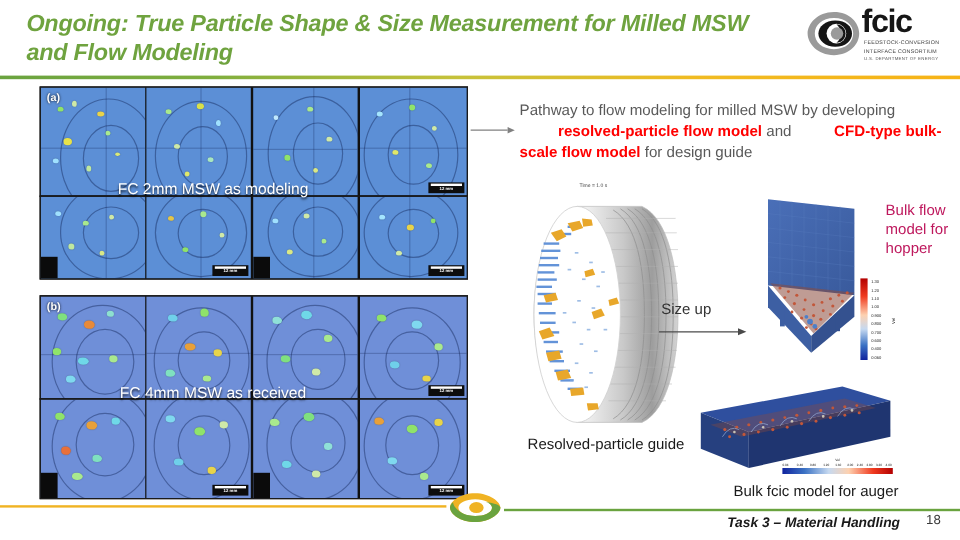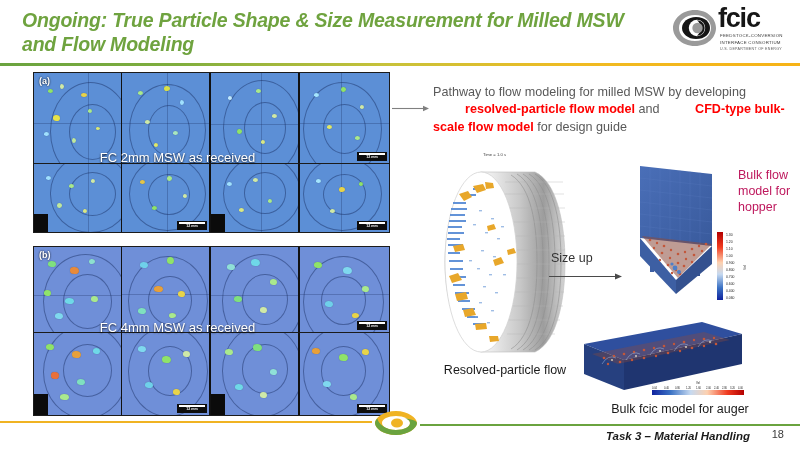--- a/index.html
+++ b/index.html
@@ -214,21 +214,21 @@
     <div class="part" style="left:18%;top:22%;width:5px;height:4px;background:#a4e5ff;"></div>
     <div class="part" style="left:44%;top:34%;width:6px;height:5px;background:#e7d34a;"></div>
     <div class="part" style="left:66%;top:26%;width:4px;height:4px;background:#8fe36a;"></div>
     <div class="part" style="left:34%;top:66%;width:5px;height:4px;background:#cfe9a8;"></div>
     <div class="scalebar">
       <div class="bar"></div>
       <div class="lbl">12 mm</div>
     </div>
   </div>
 </div>
-<div class="overlay-caption" id="cap-a">FC 2mm MSW as received</div>
+<div class="overlay-caption" id="cap-a">FC 2mm MSW as modeling</div>
 
 <div class="panelgroup" id="panel-b">
   <div class="tile t1 blue2">
     <div class="ring" style="left:10%;top:8%;width:96%;height:110%;"></div>
     <div class="ring" style="left:34%;top:32%;width:54%;height:62%;"></div>
     <div class="grid-h" style="top:56%;"></div>
     <div class="part" style="left:16%;top:16%;width:8px;height:6px;background:#7fe07f;"></div>
     <div class="part" style="left:42%;top:24%;width:9px;height:7px;background:#e88a3a;"></div>
     <div class="part" style="left:64%;top:14%;width:6px;height:5px;background:#8de0d0;"></div>
     <div class="part" style="left:12%;top:50%;width:7px;height:6px;background:#8fe36a;"></div>
@@ -426,21 +426,21 @@
         <rect x="52" y="146" width="3" height="1.4"></rect>
       <rect x="34" y="60" width="3" height="1.4"></rect>
         <rect x="62" y="62" width="3" height="1.4"></rect>
       <rect x="30" y="96" width="3" height="1.4"></rect>
         <rect x="64" y="110" width="3" height="1.4"></rect>
       <rect x="36" y="152" width="3" height="1.4"></rect>
         <rect x="48" y="158" width="3" height="1.4"></rect>
     </g>
   </svg>
 </div>
-<div id="rpm-caption">Resolved-particle flow</div>
+<div id="rpm-caption">Resolved-particle guide</div>
 
 <div id="scaleup-label">Size up</div>
 <svg id="scaleup-arrow" viewBox="0 0 74 9">
   <line x1="0" y1="4.5" x2="66" y2="4.5" stroke="#4a4a4a" stroke-width="1.1"></line>
   <polygon points="66,1.6 73,4.5 66,7.4" fill="#4a4a4a"></polygon>
 </svg>
 
 <svg id="hopper-img" viewBox="0 0 100 145">
   <defs>
     <linearGradient id="hopw" x1="0" y1="0" x2="1" y2="1">

